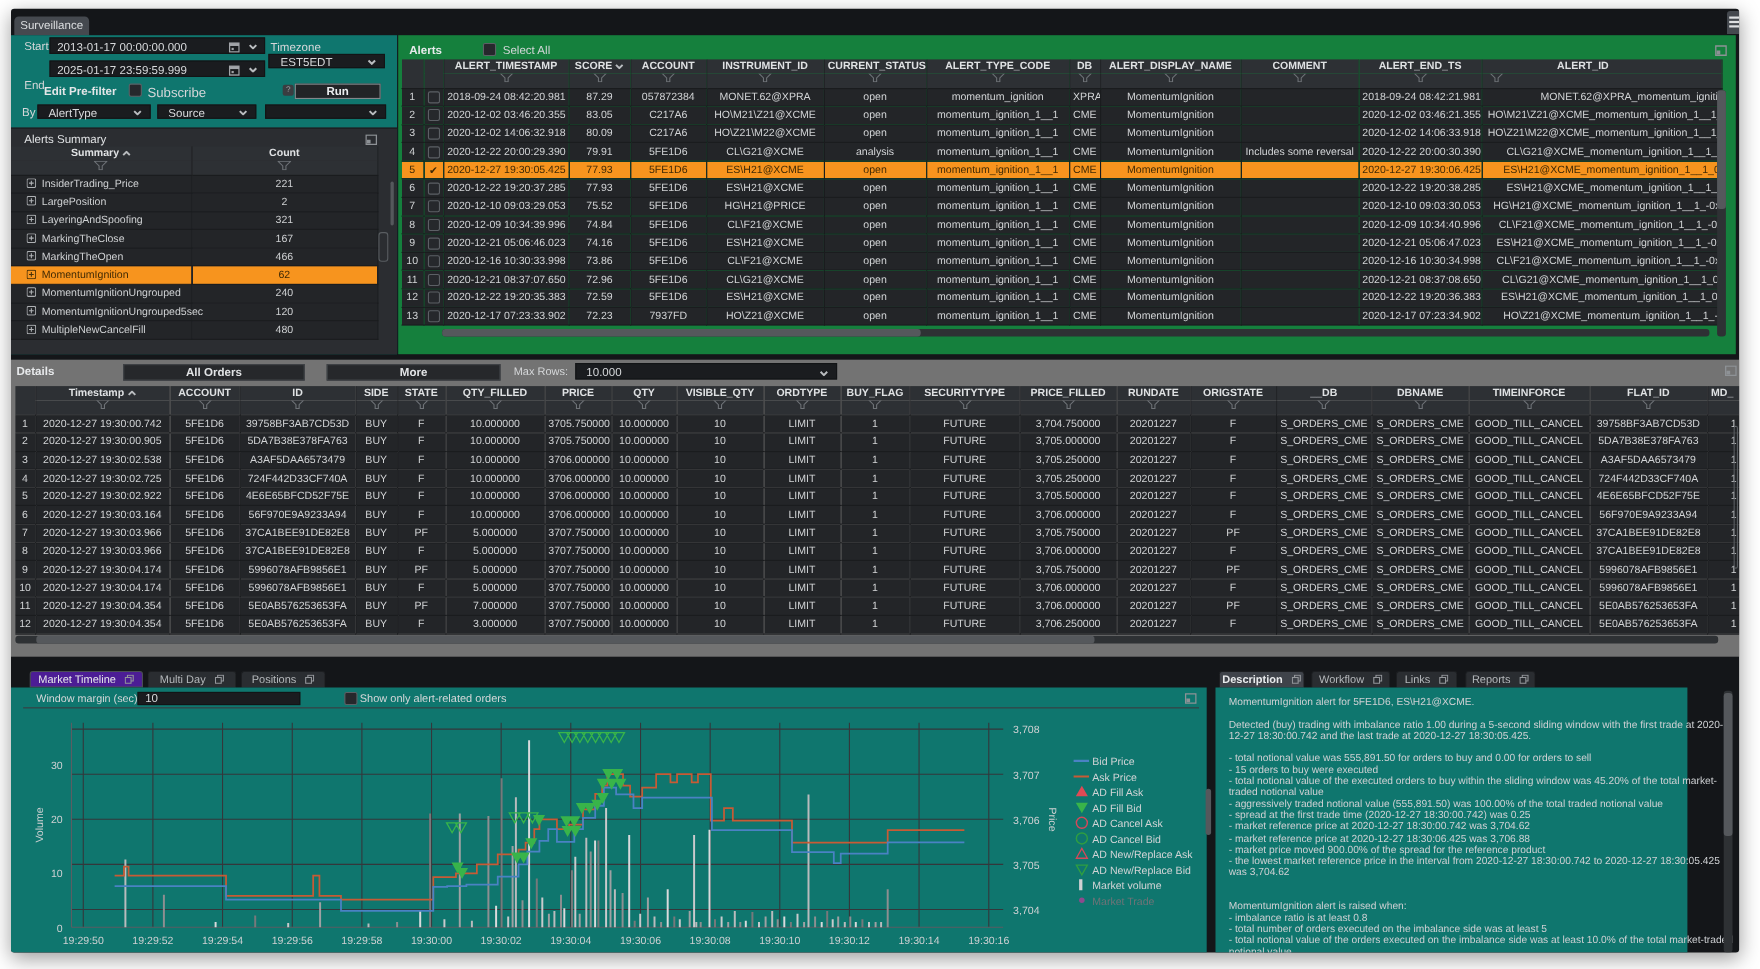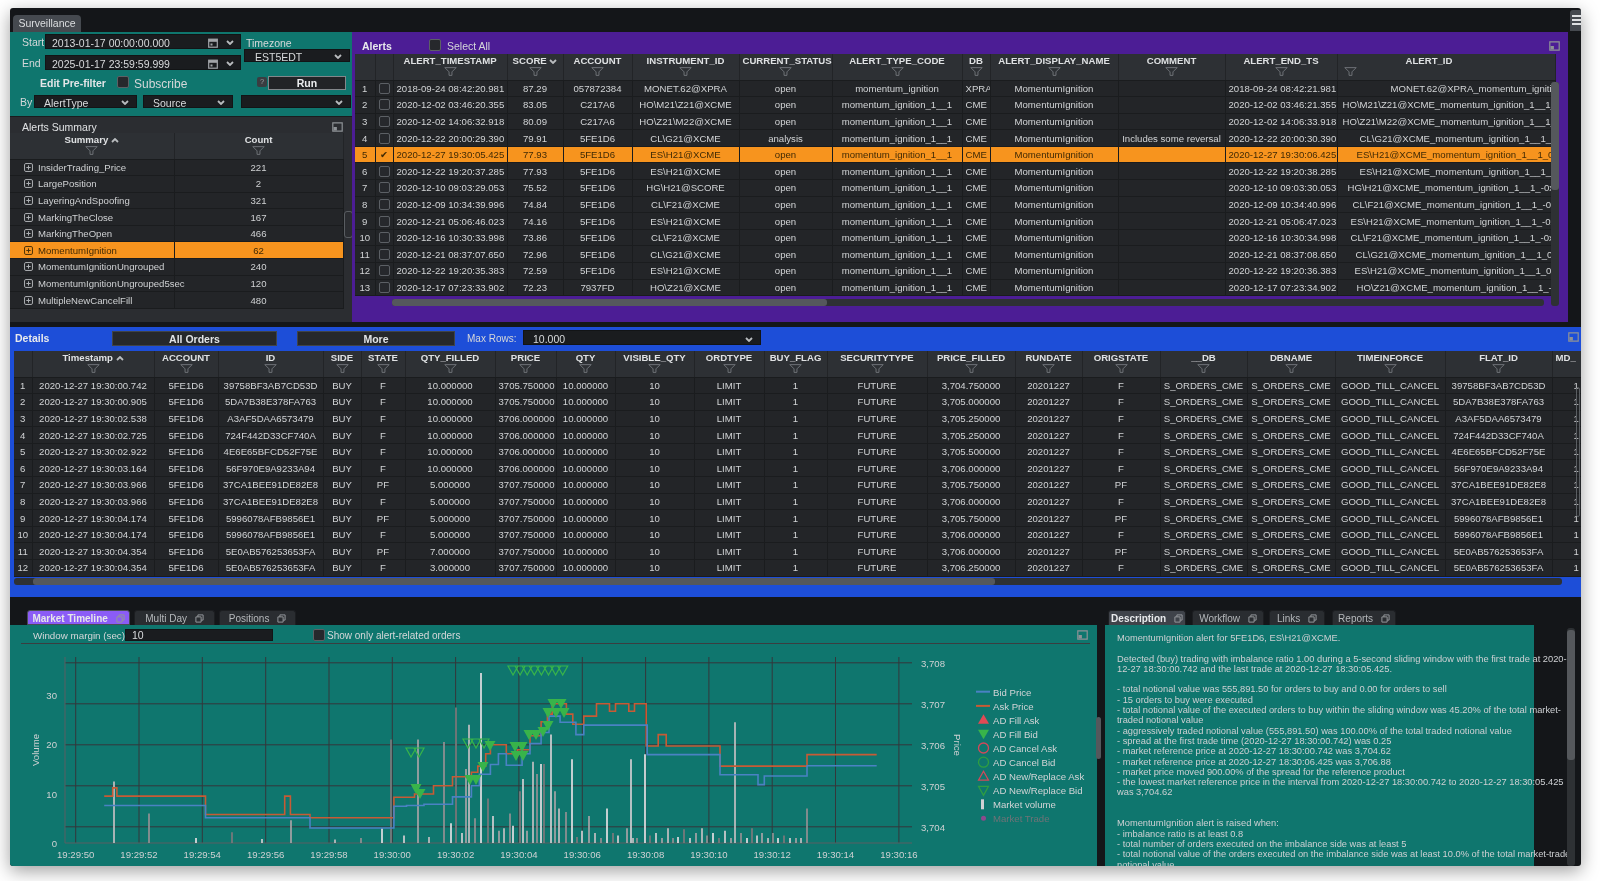--- a/index.html
+++ b/index.html
@@ -75,21 +75,21 @@
 <div class="panel" style="left:0;top:24px;width:351px;height:290px">
  <div class="lbl" style="left:12px;top:4px;font-size:10.5px">Start</div>
  <div class="inp" style="left:35px;top:2px;width:196px;height:15px;padding:2px 0 0 6px">2013-01-17 00:00:00.000
    <svg class="abs" style="right:22px;top:3px" width="10" height="10">
           <use href="#cal"></use>
         </svg>
    <svg class="abs" style="right:6px;top:5px" width="8" height="5">
           <use href="#chev"></use>
         </svg>
  </div>
- <div class="lbl" style="left:12px;top:25px;font-size:10.5px">End</div>
+ <div class="lbl" style="left:12px;top:40px;font-size:10.5px">End</div>
  <div class="inp" style="left:35px;top:23px;width:196px;height:15px;padding:2px 0 0 6px">2025-01-17 23:59:59.999
    <svg class="abs" style="right:22px;top:3px" width="10" height="10">
           <use href="#cal"></use>
         </svg>
    <svg class="abs" style="right:6px;top:5px" width="8" height="5">
           <use href="#chev"></use>
         </svg>
  </div>
  <div class="lbl" style="left:236px;top:5px;font-size:10.5px">Timezone</div>
  <div class="inp" style="left:234px;top:17px;width:106px;height:13px;padding:1px 0 0 10px">EST5EDT
@@ -197,21 +197,21 @@
                   <use href="#plus"></use>
                 </svg>MultipleNewCancelFill</td>
               <td>480</td>
             </tr>
   </tbody>
         </table>
   <div class="sb" style="left:334px;top:94px;width:9px;height:27px;background:#2b2d31;border:1px solid #595d61"></div>
  </div>
  <div class="sb" style="left:345px;top:133px;width:3px;height:40px"></div>
 </div>
-<div class="panel" style="left:342px;top:24px;width:1216px;height:290px;background:#4c1d95">
+<div class="panel" style="left:352px;top:24px;width:1216px;height:290px;background:#15803d">
  <div class="blbl" style="left:10px;top:8px;color:#e8eaec">Alerts</div>
  <div class="chk" style="left:77px;top:7px"></div>
  <div class="lbl" style="left:95px;top:8px;font-size:10.5px">Select All</div>
  <svg class="abs" style="left:1197px;top:9px" width="11" height="10">
         <use href="#exp"></use>
       </svg>
  <table class="t abs" id="alerts" style="left:3px;top:22px;width:1200px">
   <colgroup>
           <col style="width:20px">
           <col style="width:18px">
@@ -393,21 +393,21 @@
             </td>
           </tr>
   <tr>
             <td>7</td>
             <td>
               <div class="chk cc"></div>
             </td>
             <td>2020-12-10 09:03:29.053</td>
             <td>75.52</td>
             <td>5FE1D6</td>
-            <td>HG\H21@SCORE</td>
+            <td>HG\H21@PRICE</td>
             <td>open</td>
             <td>momentum_ignition_1__1</td>
             <td>CME</td>
             <td>MomentumIgnition</td>
             <td></td>
             <td>2020-12-10 09:03:30.053</td>
             <td class="ra">
               <div style="margin-left:7px;width:400px;text-align:left">HG\H21@XCME_momentum_ignition_1__1_-0x5e33</div>
             </td>
           </tr>
@@ -525,21 +525,21 @@
               <div style="margin-left:16px;width:400px;text-align:left">HO\Z21@XCME_momentum_ignition_1__1_-0x2f67</div>
             </td>
           </tr>
  </tbody>
       </table>
  <div class="sbt" style="left:40px;top:267px;width:1152px;height:7px"></div>
  <div class="sb" style="left:40px;top:267px;width:435px;height:7px"></div>
  <div class="sbt" style="left:1199px;top:50px;width:8px;height:224px"></div>
  <div class="sb" style="left:1199px;top:50px;width:8px;height:108px"></div>
 </div>
-<div class="panel" style="left:0;top:319px;width:1571px;height:270px;background:#1d4ed8">
+<div class="panel" style="left:0;top:319px;width:1571px;height:270px;background:#737373">
  <div class="blbl" style="left:5px;top:5px;color:#e8eaec">Details</div>
  <div class="abs btn2" style="left:102px;top:4px;width:165px">All Orders</div>
  <div class="abs btn2" style="left:287px;top:4px;width:158px">More</div>
  <div class="lbl" style="left:457px;top:6px">Max Rows:</div>
  <div class="inp" style="left:513px;top:3px;width:238px;height:15px;padding:2px 0 0 9px">10.000
    <svg class="abs" style="right:7px;top:6px" width="8" height="5">
           <use href="#chev"></use>
         </svg>
  </div>
  <table class="t abs" id="det" style="left:4px;top:24px;width:1559px">
@@ -954,21 +954,21 @@
           </tr>
  </tbody>
       </table>
  <svg class="abs" style="left:1558px;top:5px" width="11" height="10">
         <use href="#exp"></use>
       </svg>
  <div class="abs" style="left:1566px;top:60px;width:4px;height:130px;border:1px solid #5a5e62;border-radius:2px"></div>
  <div class="sbt" style="left:4px;top:251px;width:1548px;height:7px"></div>
  <div class="sb" style="left:23px;top:251px;width:962px;height:7px"></div>
 </div>
-<div class="tab" style="left:17px;top:602px;width:103px;height:15px;line-height:15px;background:#8b5cf6;border:1px solid #4a4e54;color:#e6e8ea;font-weight:bold">Market Timeline <svg class="popout" width="9" height="9">
+<div class="tab" style="left:17px;top:602px;width:103px;height:15px;line-height:15px;background:#4c1d95;border:1px solid #4a4e54;color:#e6e8ea;font-weight:normal">Market Timeline <svg class="popout" width="9" height="9">
         <use href="#pop"></use>
       </svg></div>
 <div class="tab" style="left:124px;top:602px;width:81px;height:15px;line-height:15px">Multi Day <svg class="popout" width="9" height="9">
         <use href="#pop"></use>
       </svg></div>
 <div class="tab" style="left:209px;top:602px;width:77px;height:15px;line-height:15px">Positions <svg class="popout" width="9" height="9">
         <use href="#pop"></use>
       </svg></div>
 <div class="panel" style="left:0;top:617px;width:1087px;height:241px">
  <div class="lbl" style="left:23px;top:5px;font-size:9.8px">Window margin (sec)</div>

